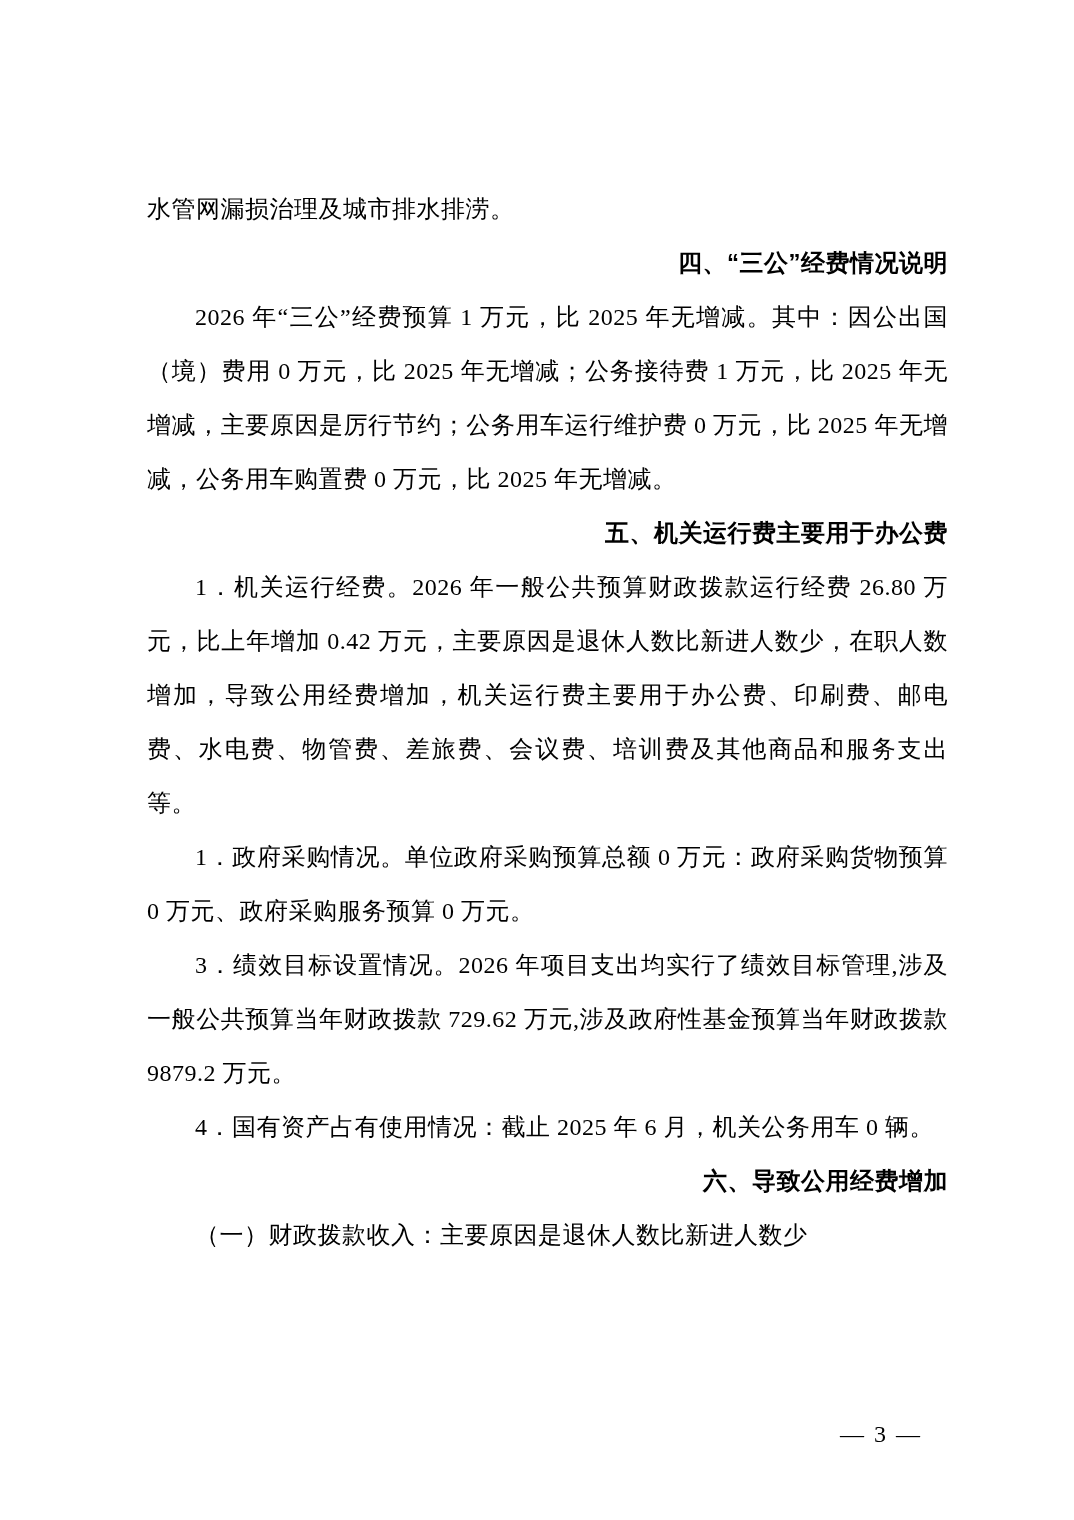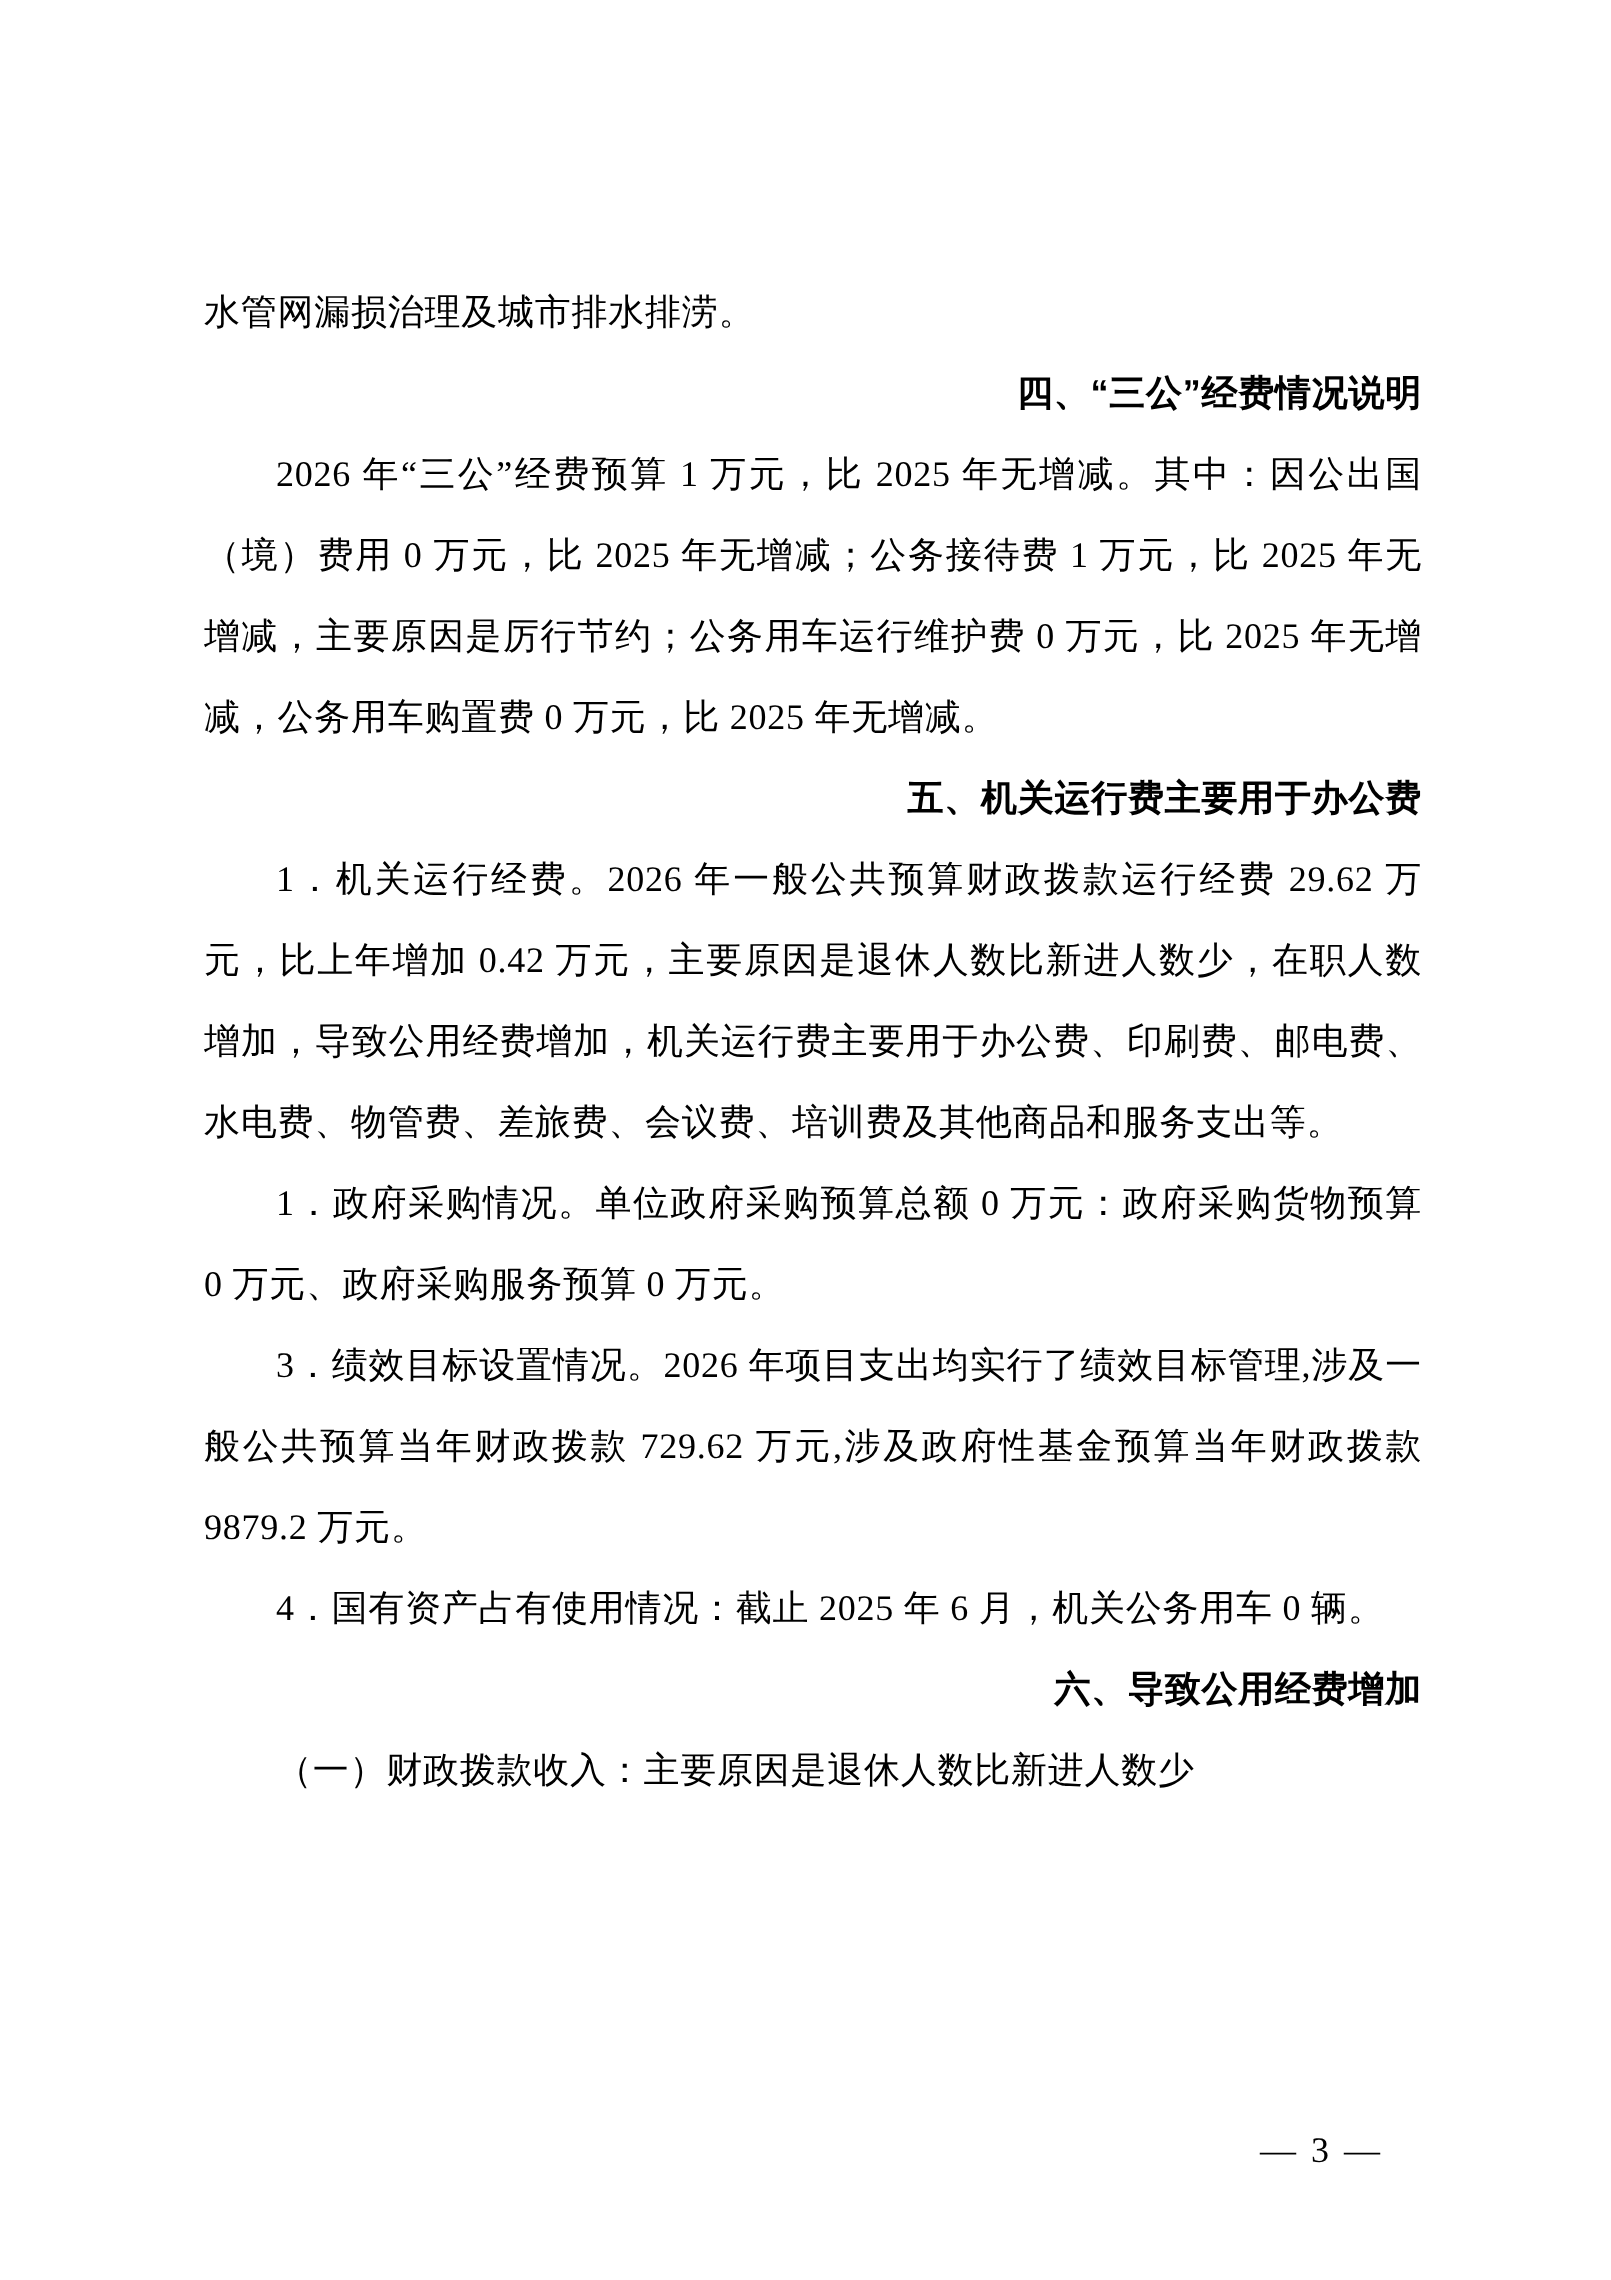--- a/index.html
+++ b/index.html
@@ -20,20 +20,21 @@
     position: absolute;
     top: 182px;
     left: 136px;
     width: 812px;
   }
   .block {
     font-size: 24px;
     line-height: 54px;
     text-align: justify;
     letter-spacing: 0.5px;
+    margin-left: 11px;
   }
   .body-continuation {
     text-indent: 0;
   }
   .paragraph {
     text-indent: 2em;
   }
   .heading {
     font-family: "Liberation Sans", "DejaVu Sans", sans-serif;
     font-weight: bold;
@@ -52,21 +53,21 @@
 </style>
 </head>
 <body>
 
 <div class="page">
   <div class="content">
       <div class="block body-continuation">水管网漏损治理及城市排水排涝。</div>
       <div class="block heading">四、“三公”经费情况说明</div>
       <div class="block paragraph">2026 年“三公”经费预算 1 万元，比 2025 年无增减。其中：因公出国（境）费用 0 万元，比 2025 年无增减；公务接待费 1 万元，比 2025 年无增减，主要原因是厉行节约；公务用车运行维护费 0 万元，比 2025 年无增减，公务用车购置费 0 万元，比 2025 年无增减。</div>
       <div class="block heading">五、机关运行费主要用于办公费</div>
-      <div class="block paragraph">1．机关运行经费。2026 年一般公共预算财政拨款运行经费 29.62 万元，比上年增加 0.42 万元，主要原因是退休人数比新进人数少，在职人数增加，导致公用经费增加，机关运行费主要用于办公费、印刷费、邮电费、水电费、物管费、差旅费、会议费、培训费及其他商品和服务支出等。</div>
+      <div class="block paragraph">1．机关运行经费。2026 年一般公共预算财政拨款运行经费 26.80 万元，比上年增加 0.42 万元，主要原因是退休人数比新进人数少，在职人数增加，导致公用经费增加，机关运行费主要用于办公费、印刷费、邮电费、水电费、物管费、差旅费、会议费、培训费及其他商品和服务支出等。</div>
       <div class="block paragraph">1．政府采购情况。单位政府采购预算总额 0 万元：政府采购货物预算 0 万元、政府采购服务预算 0 万元。</div>
       <div class="block paragraph">3．绩效目标设置情况。2026 年项目支出均实行了绩效目标管理,涉及一般公共预算当年财政拨款 729.62 万元,涉及政府性基金预算当年财政拨款 9879.2 万元。</div>
       <div class="block paragraph">4．国有资产占有使用情况：截止 2025 年 6 月，机关公务用车 0 辆。</div>
       <div class="block heading">六、导致公用经费增加</div>
       <div class="block paragraph">（一）财政拨款收入：主要原因是退休人数比新进人数少</div>
     </div>
   <div class="page-number">— 3 —</div>
 </div>
 
 </body></html>

